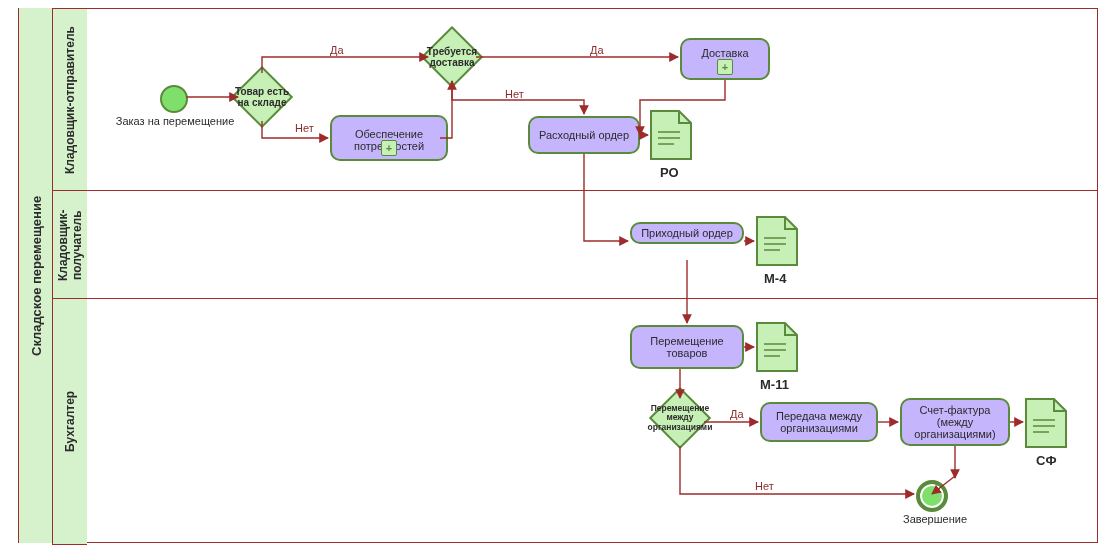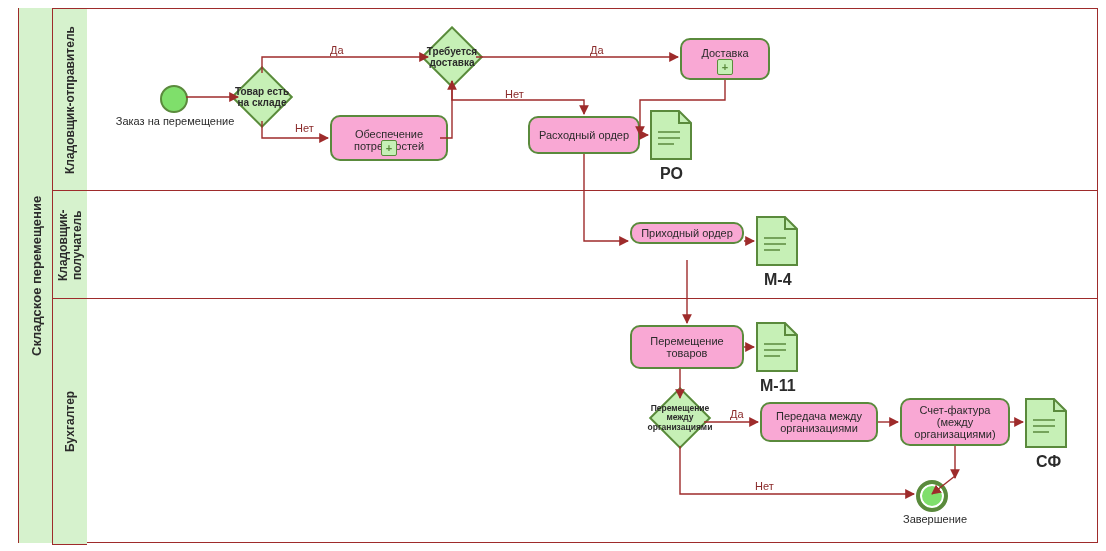--- a/index.html
+++ b/index.html
@@ -3,31 +3,31 @@
 <meta charset="utf-8">
 <style>
   html,body{margin:0;padding:0;background:#fff;font-family:Arial,Helvetica,sans-serif;font-size:10px;color:#2b2b2b}
   .pool{position:relative;width:1106px;height:551px;}
   .pool-border{position:absolute;left:18px;top:8px;right:8px;bottom:8px;border:1px solid #9e2b2b;background:#fff}
   .pool-title{position:absolute;left:18px;top:8px;bottom:8px;width:34px;background:#d6f2cd;border-right:1px solid #9e2b2b;
     display:flex;align-items:center;justify-content:center;writing-mode:vertical-rl;transform:rotate(180deg);font-weight:700;font-size:13px}
   .lane-title{position:absolute;width:34px;background:#d6f2cd;border:1px solid #9e2b2b;border-left:none;
     display:flex;align-items:center;justify-content:center;writing-mode:vertical-rl;transform:rotate(180deg);font-weight:700;font-size:12px;text-align:center}
   .lane-sep{position:absolute;left:86px;right:8px;height:0;border-top:1px solid #9e2b2b}
-  .task{position:absolute;background:#f9a8d4;border:2px solid #5a8a3c;border-radius:10px;display:flex;align-items:center;justify-content:center;text-align:center;padding:4px 6px;box-sizing:border-box;font-size:11px}
+  .task{position:absolute;background:#c4b5fd;border:2px solid #5a8a3c;border-radius:10px;display:flex;align-items:center;justify-content:center;text-align:center;padding:4px 6px;box-sizing:border-box;font-size:11px}
   .subproc{position:absolute;bottom:3px;left:50%;transform:translateX(-50%);width:14px;height:14px;border:1.5px solid #5a8a3c;border-radius:2px;display:flex;align-items:center;justify-content:center;font-weight:700;color:#5a8a3c;background:#c6f0b6}
   .event-start{position:absolute;width:24px;height:24px;border-radius:50%;background:#7fdf6b;border:2px solid #5a8a3c}
   .event-end{position:absolute;width:24px;height:24px;border-radius:50%;background:#7fdf6b;border:4px solid #5a8a3c;box-shadow:0 0 0 2px #fff inset}
   .label{position:absolute;font-size:11px;text-align:center}
   .gw{position:absolute;width:44px;height:44px;font-weight:bold;}
   .gw .diamond{position:absolute;inset:0;transform:rotate(45deg);background:#c6f0b6;border:2px solid #5a8a3c}
   .gw .gwtxt{position:absolute;inset:-6px;display:flex;align-items:center;justify-content:center;text-align:center;font-size:10px;line-height:1.1}
   .doc{position:absolute;width:42px;height:50px;}
   .doc svg{width:100%;height:100%}
-  .doclabel{position:absolute;font-weight:700;font-size:16px;text-align:center}
+  .doclabel{position:absolute;font-weight:700;font-size:13px;text-align:center}
   svg.flow{position:absolute;left:0;top:0;width:1106px;height:551px;pointer-events:none}
   .edgelabel{position:absolute;font-size:11px;color:#8a2a2a}
 </style>
 </head>
 <body>
 
 <div class="pool">
   <div class="pool-border"></div>
   <div class="pool-title">Складское перемещение</div>
 

